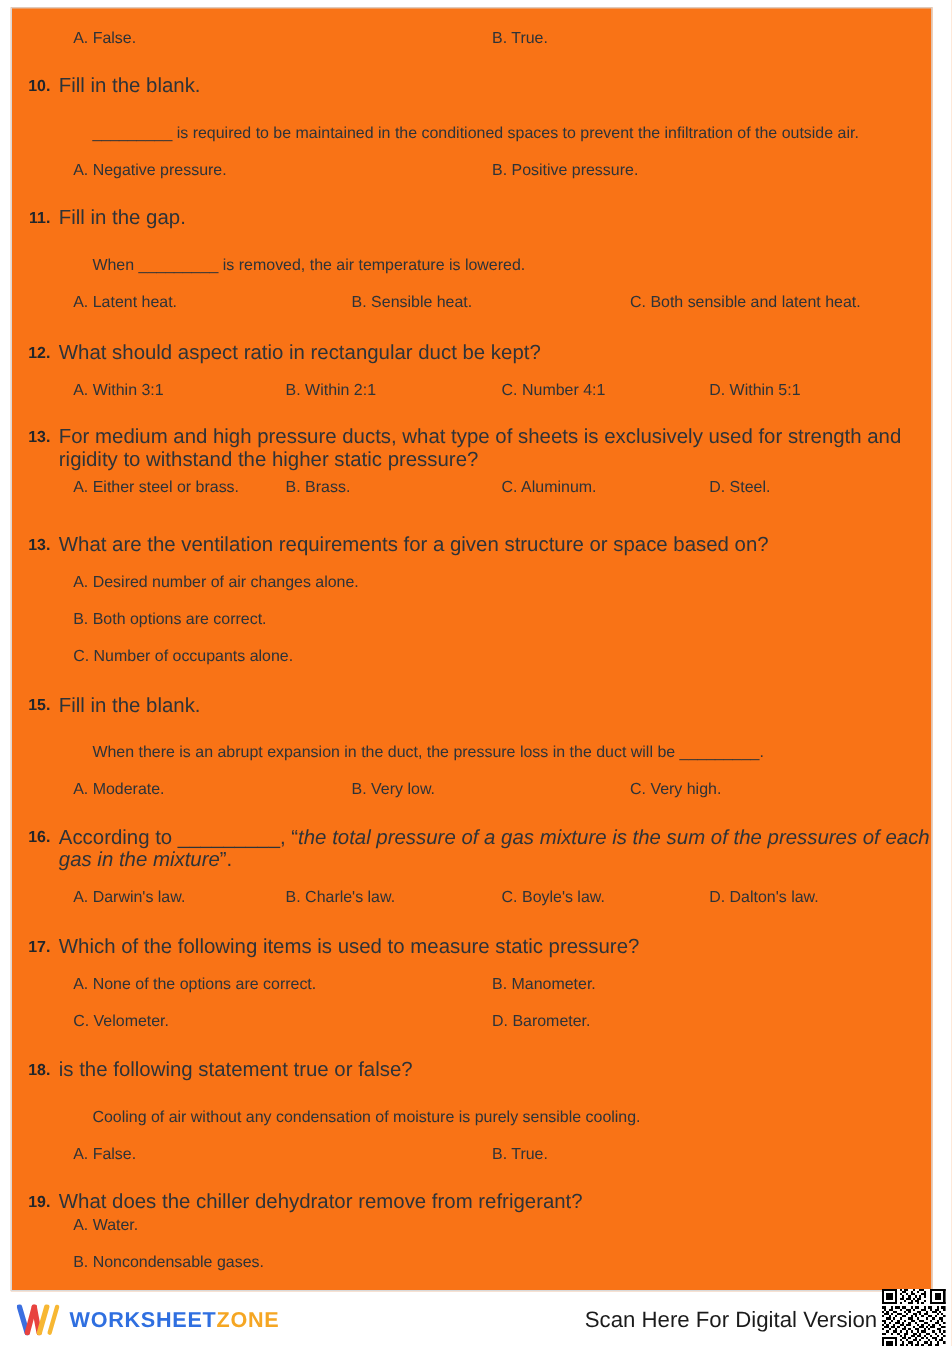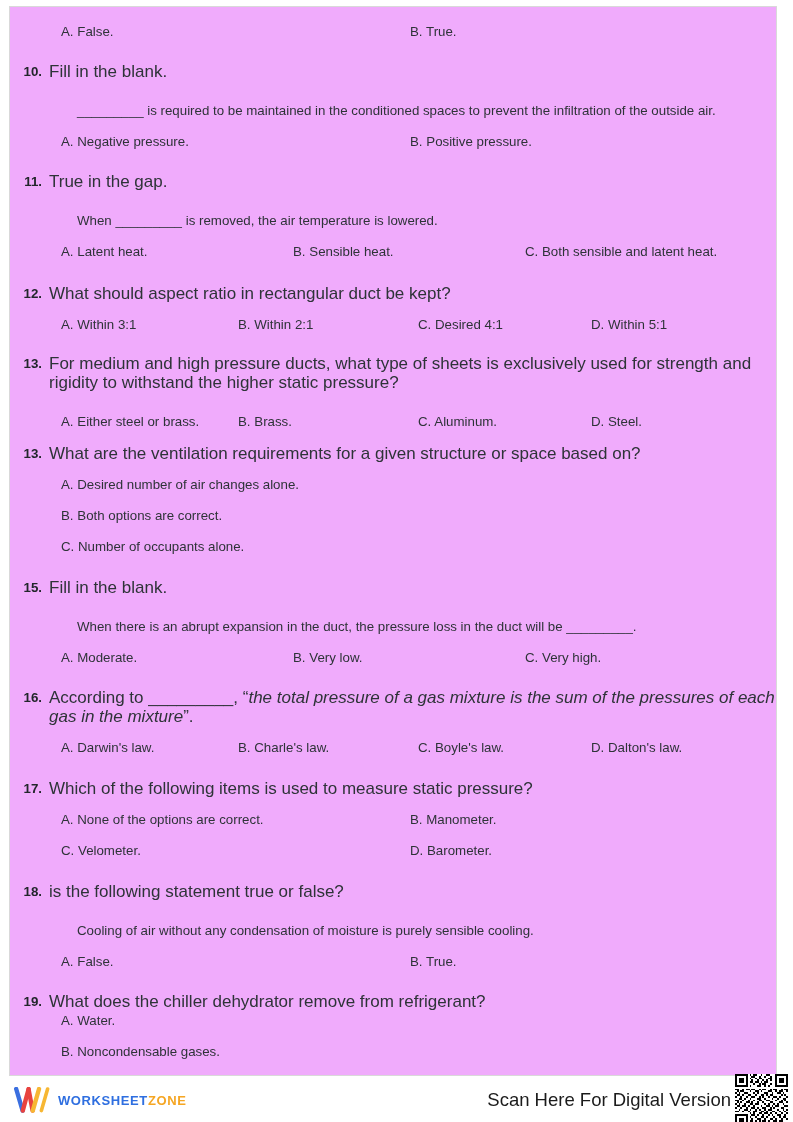--- a/index.html
+++ b/index.html
@@ -24,21 +24,21 @@
   }
 
   
   .card {
     position: absolute;
     left: 9px;
     top: 6px;
     width: 768px;
     height: 1070px;
     border: 1px solid #d9d9d9;
-    background: #f0abfc;
+    background: #f97316;
     box-sizing: border-box;
     overflow: hidden;
   }
 
   .card-inner {
     position: absolute;
     left: 0; top: 0;
     width: 768px;
     padding: 0;
   }
@@ -121,21 +121,21 @@
     align-items: center;
     height: 34px;
   }
   .logo-mark {
     width: 36px;
     height: 26px;
     margin-right: 8px;
     flex: 0 0 36px;
   }
   .logo-text {
-    font-size: 13px;
+    font-size: 18px;
     font-weight: bold;
     letter-spacing: 0.6px;
   }
   .logo-worksheet { color: #2f6fe0; }
   .logo-zone { color: #f5a623; }
 
   .scan {
     position: absolute;
     right: 62px;
     top: 3px;
@@ -177,51 +177,51 @@
           <div class="answers" style="margin-top: 12px;">
             <div class="arow">
               <div class="opt c1">A. Negative pressure.</div>
               <div class="opt c2of2">B. Positive pressure.</div>
             </div>
           </div>
         </div>
         <div class="qblock" style="position: absolute; left: 0px; top: 165px; width: 768px;">
           <div class="qhead">
             <div class="qnum">11.</div>
-            <div class="qtext">True in the gap.</div>
+            <div class="qtext">Fill in the gap.</div>
           </div>
           <div class="stem" style="margin-top: 20px;">When _________ is removed, the air temperature is lowered.</div>
           <div class="answers" style="margin-top: 12px;">
             <div class="arow">
               <div class="opt c1">A. Latent heat.</div>
               <div class="opt c2of3">B. Sensible heat.</div>
               <div class="opt c3of3">C. Both sensible and latent heat.</div>
             </div>
           </div>
         </div>
         <div class="qblock" style="position: absolute; left: 0px; top: 277px; width: 768px;">
           <div class="qhead">
             <div class="qnum">12.</div>
             <div class="qtext">What should aspect ratio in rectangular duct be kept?</div>
           </div>
           <div class="answers" style="margin-top: 12px;">
             <div class="arow">
               <div class="opt c1">A. Within 3:1</div>
               <div class="opt c2of4">B. Within 2:1</div>
-              <div class="opt c3of4">C. Desired 4:1</div>
+              <div class="opt c3of4">C. Number 4:1</div>
               <div class="opt c4of4">D. Within 5:1</div>
             </div>
           </div>
         </div>
         <div class="qblock" style="position: absolute; left: 0px; top: 347px; width: 768px;">
           <div class="qhead">
             <div class="qnum">13.</div>
             <div class="qtext">For medium and high pressure ducts, what type of sheets is exclusively used for strength and rigidity to withstand the higher static pressure?</div>
           </div>
-          <div class="answers" style="margin-top: 20px;">
+          <div class="answers" style="margin-top: 4px;">
             <div class="arow">
               <div class="opt c1">A. Either steel or brass.</div>
               <div class="opt c2of4">B. Brass.</div>
               <div class="opt c3of4">C. Aluminum.</div>
               <div class="opt c4of4">D. Steel.</div>
             </div>
           </div>
         </div>
         <div class="qblock" style="position: absolute; left: 0px; top: 437px; width: 768px;">
           <div class="qhead">

